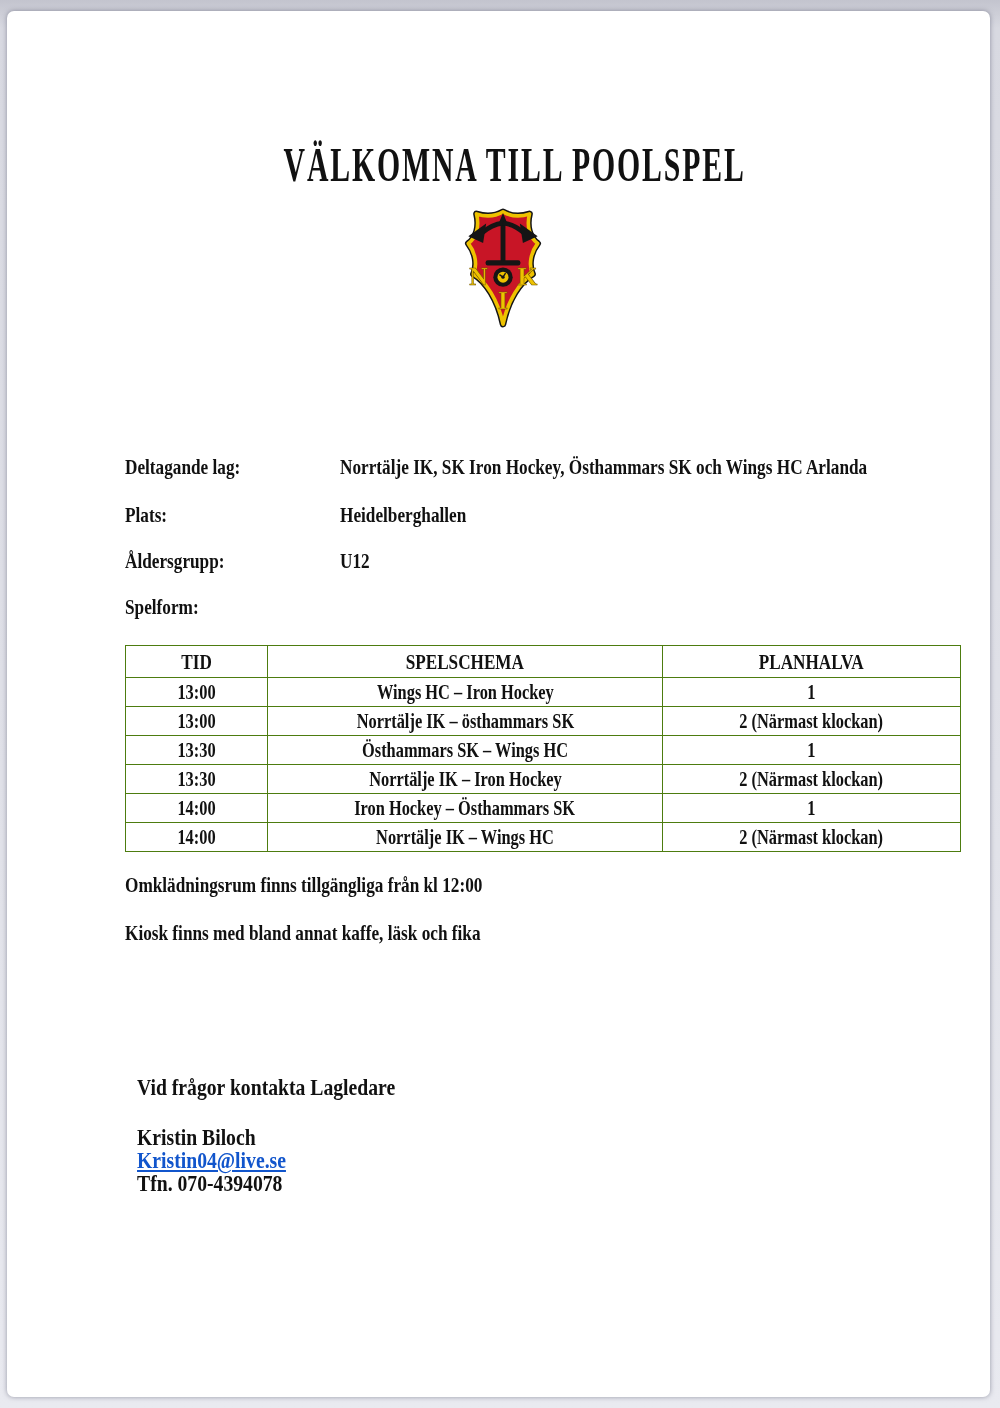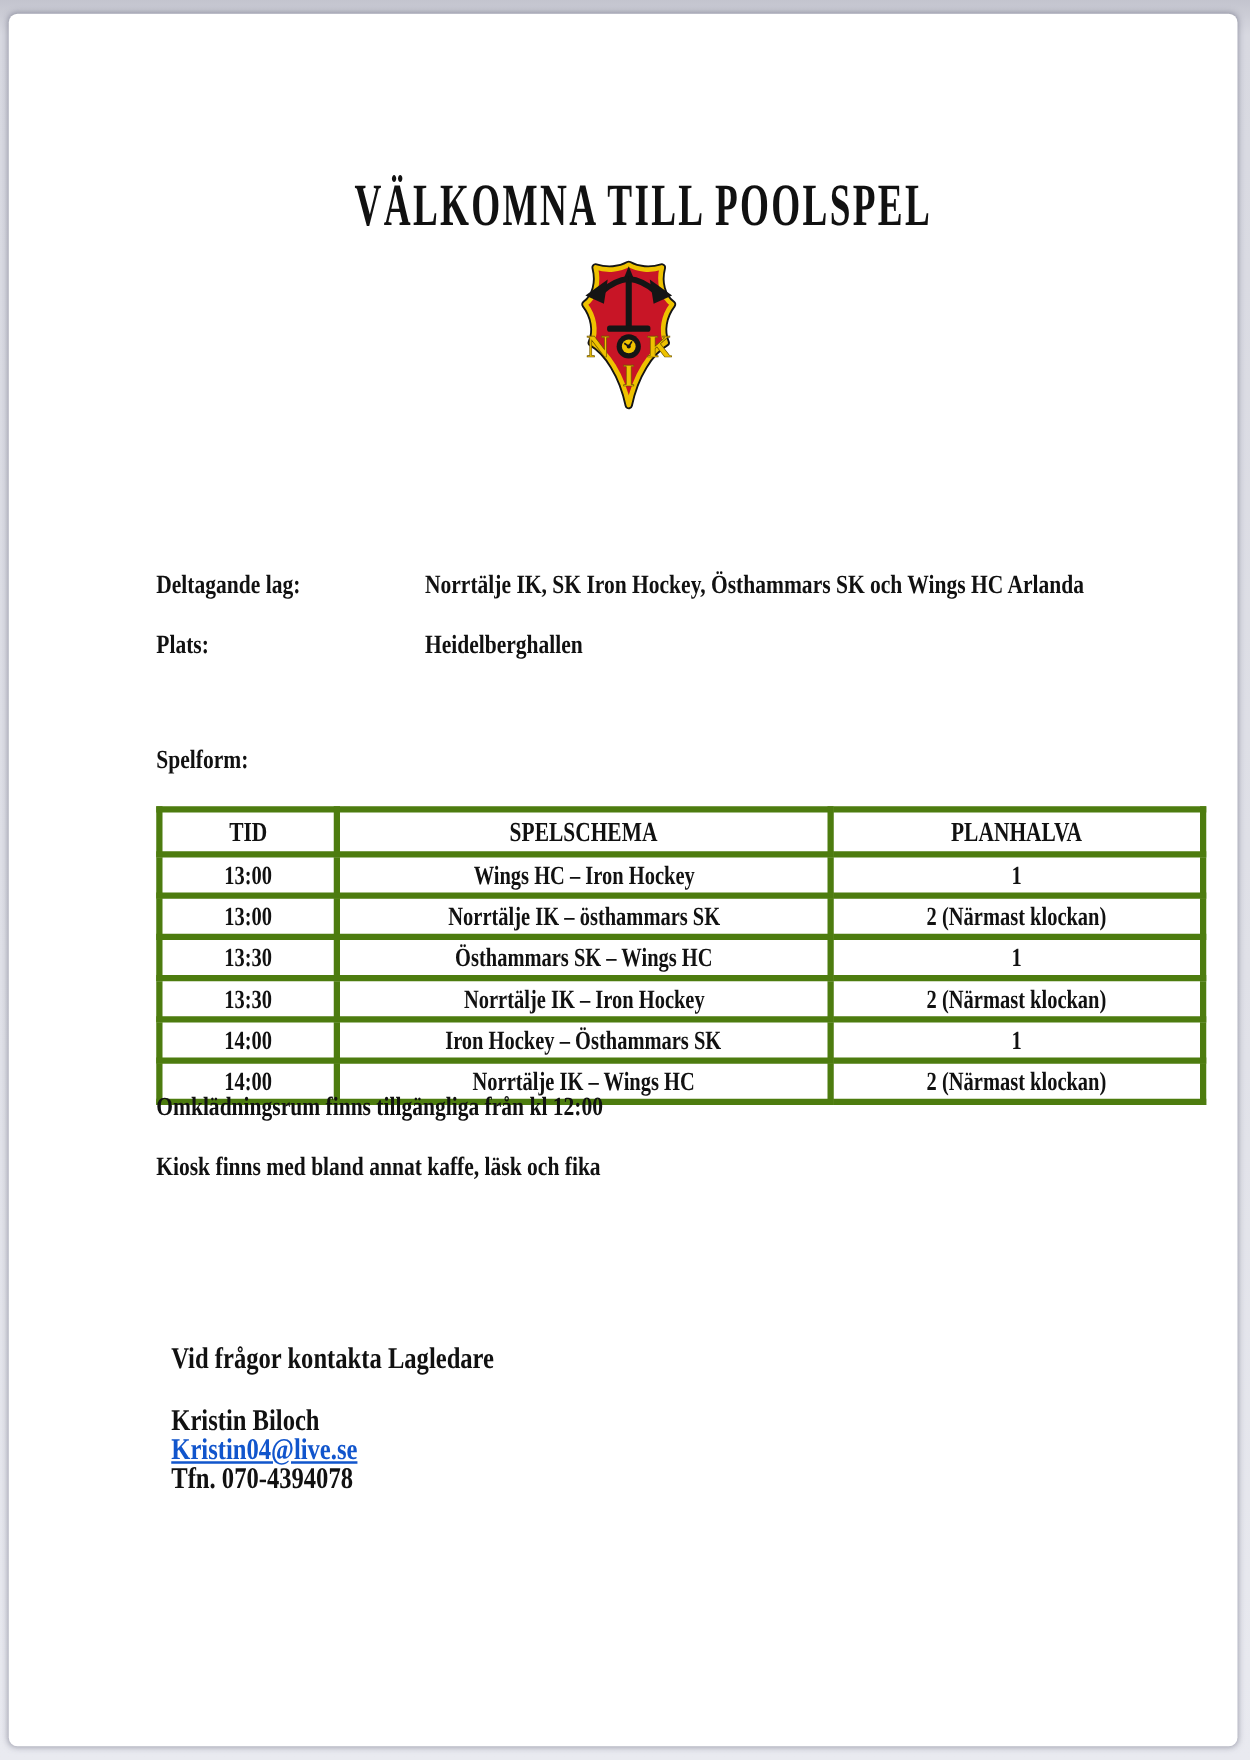--- a/index.html
+++ b/index.html
@@ -42,21 +42,21 @@
   .info-row{position:absolute;left:0;width:100%;height:26px;font-weight:bold;font-size:21px;color:#111;}
   .info-row .label{position:absolute;left:118px;top:0;}
   .info-row .value{position:absolute;left:333px;top:0;}
   .info-row .cxl{transform:scaleX(.82);}
 
   table.sched{
     position:absolute;left:118px;top:634px;
     width:835px;border-collapse:collapse;table-layout:fixed;
   }
   table.sched th, table.sched td{
-    border:5px solid #4d7c0f;
+    border:1px solid #4d7c0f;
     text-align:center;vertical-align:middle;
     font-weight:bold;color:#111;padding:0;
   }
   table.sched th{height:31px;font-size:22px;}
   table.sched td{height:28px;font-size:21px;}
   table.sched .cx{transform:scaleX(.78);}
   col.c-tid{width:142px;} col.c-match{width:395px;} col.c-half{width:298px;}
 
   .note{position:absolute;left:118px;margin:0;font-size:21px;font-weight:bold;color:#111;}
   .note .cxl{transform:scaleX(.82);}
@@ -102,20 +102,24 @@
     </div>
 
 
     <div class="info-row" style="top:492px">
       <div class="label"><span class="cxl">Plats:</span></div>
       <div class="value"><span class="cxl">Heidelberghallen</span></div>
     </div>
     <div class="info-row" style="top:444px">
       <div class="label"><span class="cxl">Deltagande lag:</span></div>
       <div class="value"><span class="cxl">Norrtälje IK, SK Iron Hockey, Östhammars SK och Wings HC Arlanda</span></div>
+    </div>
+    <div class="info-row" style="top:538px">
+      <div class="label"><span class="cxl">Åldersgrupp:</span></div>
+      <div class="value"><span class="cxl">U12</span></div>
     </div>
     <div class="info-row" style="top:584px">
       <div class="label"><span class="cxl">Spelform:</span></div>
     </div>
 
     <table class="sched">
       <colgroup>
           <col class="c-tid">
           <col class="c-match">
           <col class="c-half">

